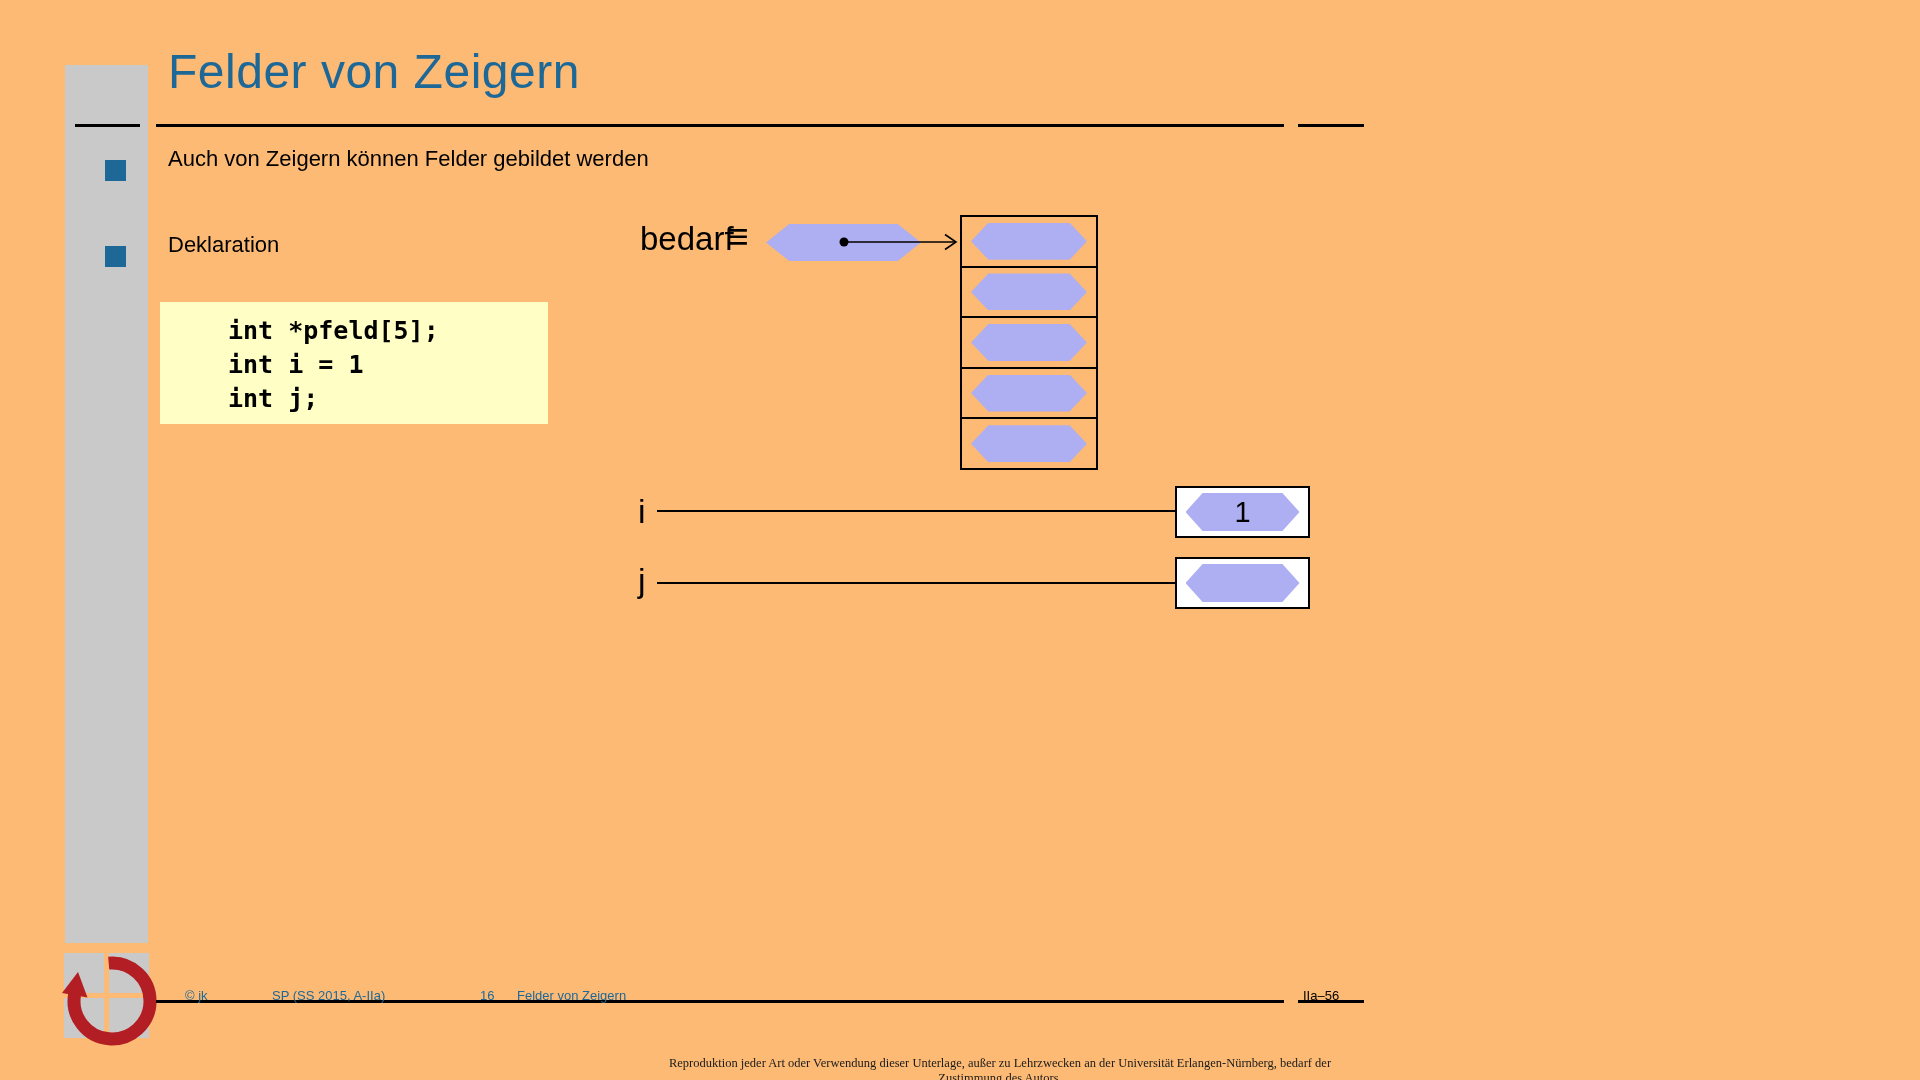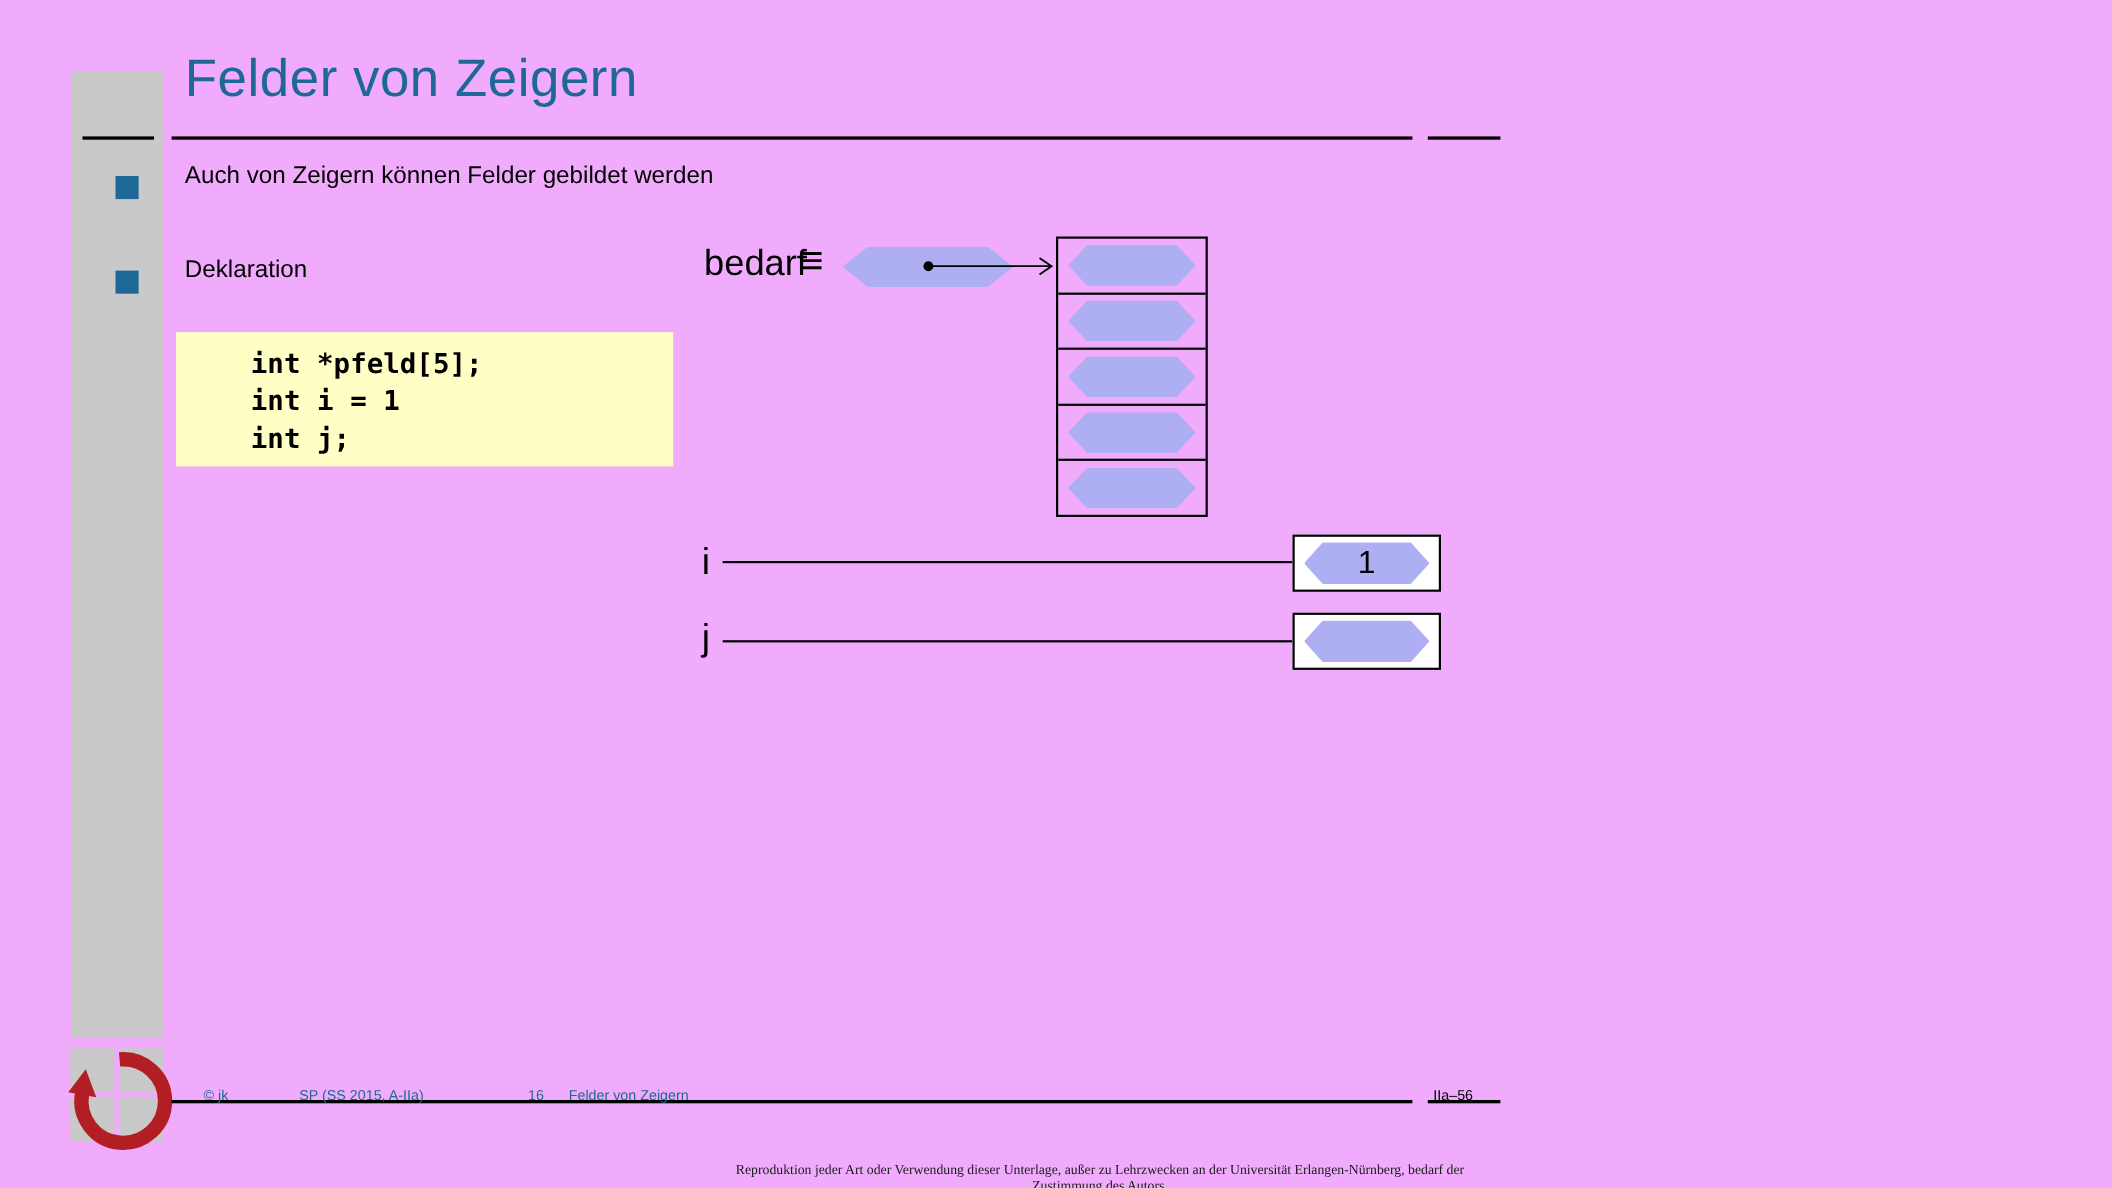--- a/index.html
+++ b/index.html
@@ -1,17 +1,17 @@
 <!DOCTYPE html>
 <html><head>
 <meta charset="utf-8">
 <style>
   html,body{margin:0;padding:0;background:#ffffff;}
   #slide{
-    position:relative;width:1920px;height:1080px;background:#f0abfc;
+    position:relative;width:1920px;height:1080px;background:#fdba74;
     font-family:"Liberation Sans", sans-serif;color:#000;overflow:hidden;text-decoration:underline;
   }
   
   .sidebar{position:absolute;left:65px;top:65px;width:83px;height:878px;background:var(--gray,#c9c9c9);}
   
   .rule{position:absolute;background:#000;height:3px;}
   .rule-head-left{left:75px;top:124px;width:65px;}
   .rule-head-main{left:156px;top:124px;width:1128px;}
   .rule-head-right{left:1298px;top:124px;width:66px;}
   .rule-foot-main{left:156px;top:1000px;width:1128px;}
@@ -20,21 +20,21 @@
   .title{position:absolute;left:168px;top:44px;font-size:48px;color:var(--blue,#1e6898);letter-spacing:0.5px;}
   
   .bullet-square{position:absolute;width:21px;height:21px;background:var(--blue,#1e6898);}
   .b1{left:105px;top:160px;}
   .b2{left:105px;top:246px;}
   .bullet-text{position:absolute;font-size:22px;color:#000;}
   .bt1{left:168px;top:146px;}
   .bt2{left:168px;top:232px;}
   
   .codeblock{
-    position:absolute;left:160px;top:302px;width:452px;height:122px;
+    position:absolute;left:160px;top:302px;width:388px;height:122px;
     background:var(--yellow,#ffffc5);
   }
   .codeblock pre{
     margin:0;padding:12px 0 0 68px;
     font-family:"DejaVu Sans Mono", monospace;font-weight:bold;
     font-size:25px;line-height:34px;color:#000;
   }
   
   .lbl{position:absolute;color:#000;}
   .pfeld-lbl{left:640px;top:220px;font-size:33px;}

